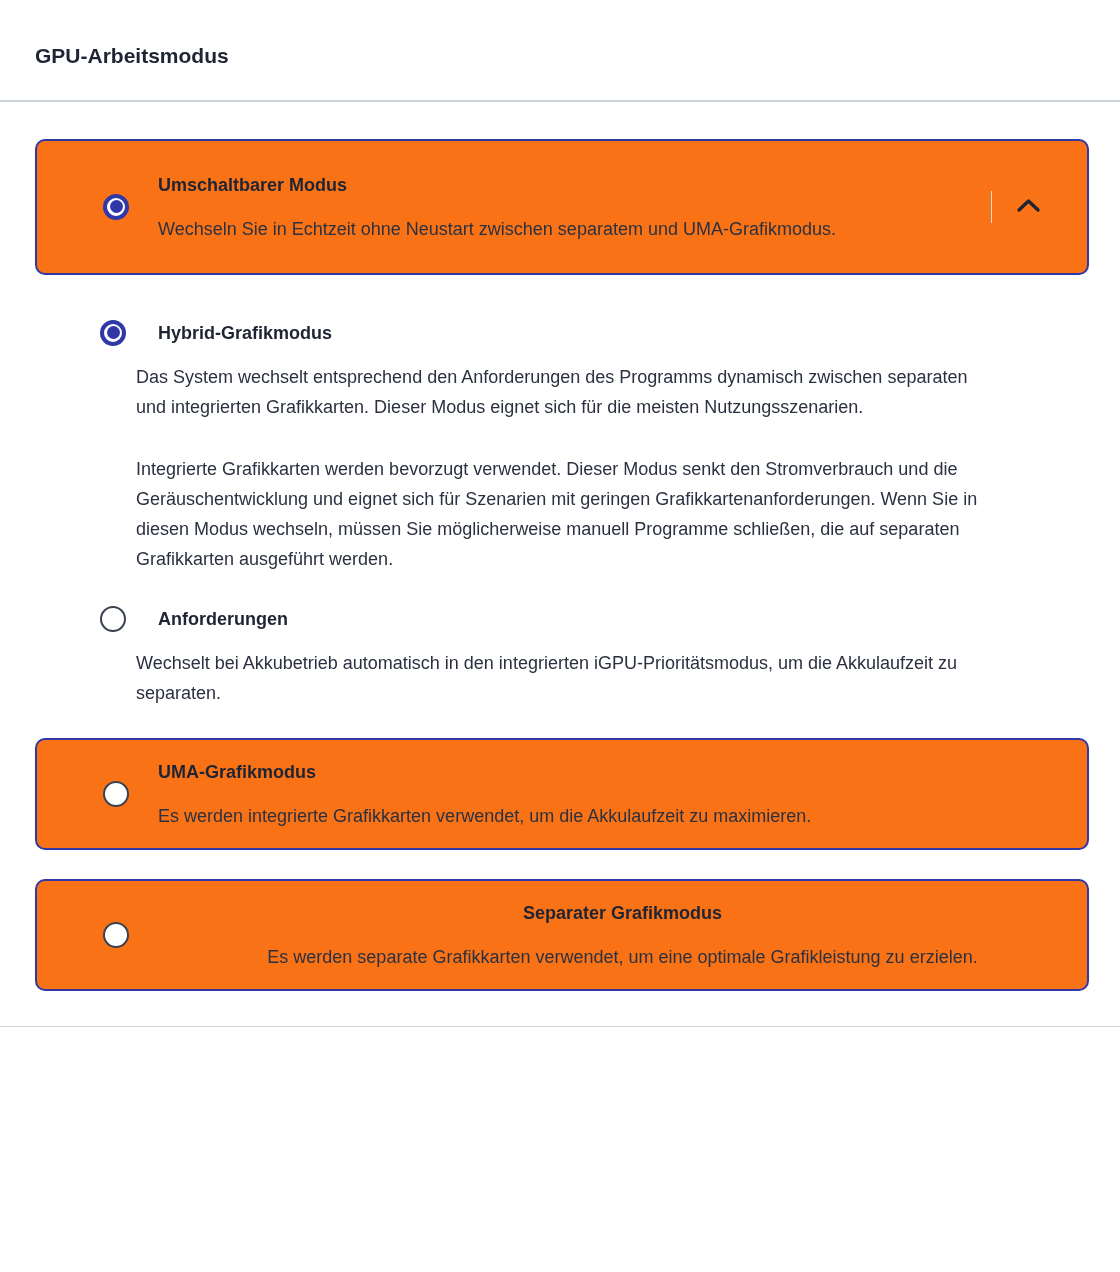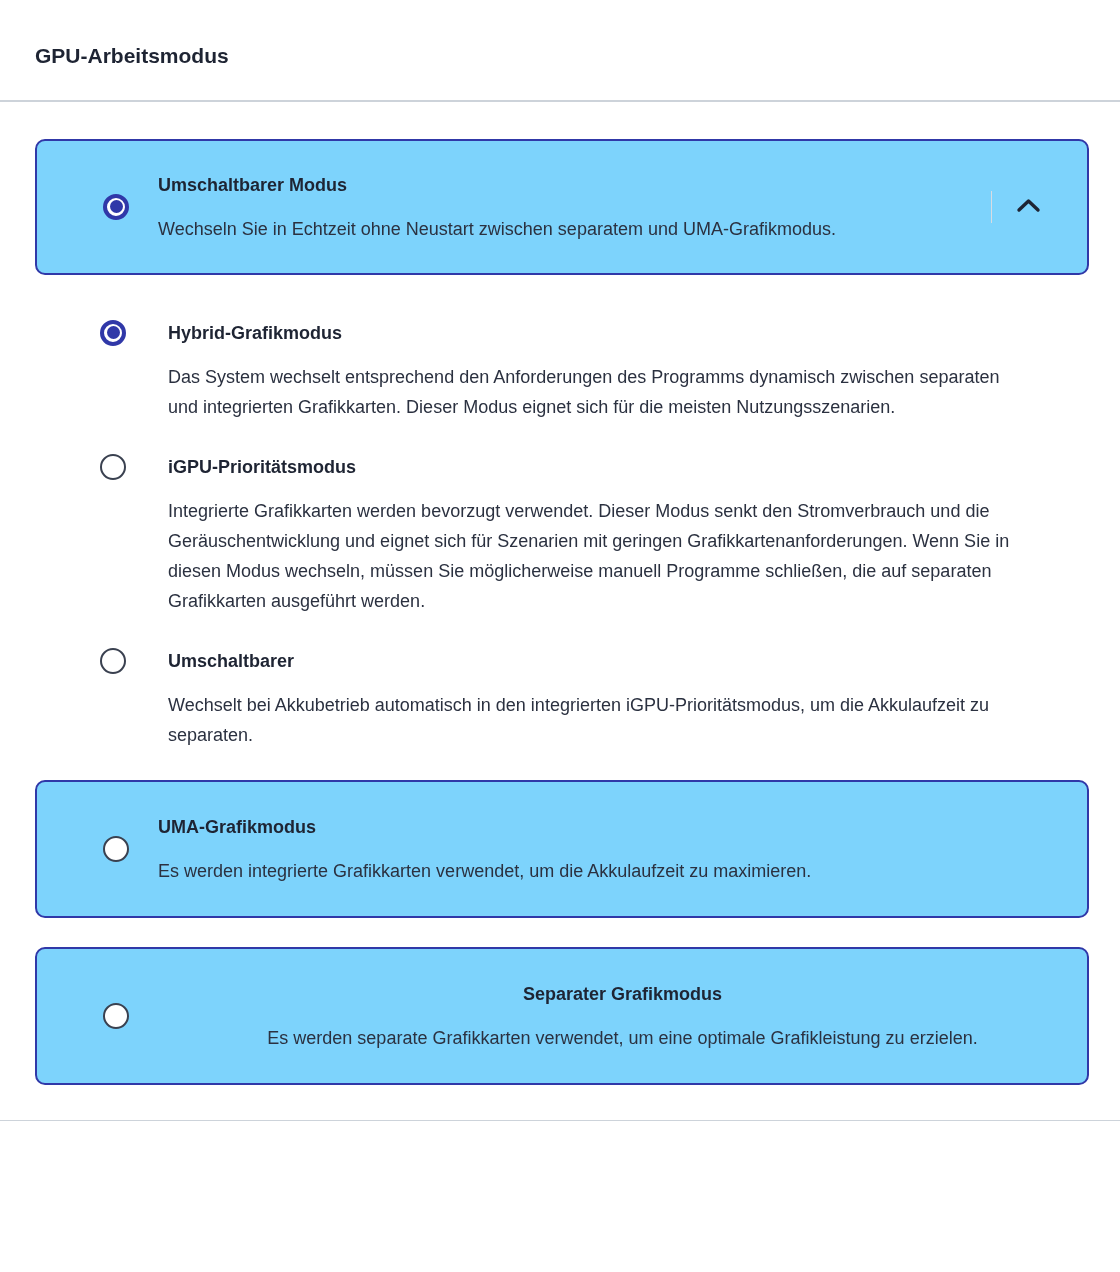--- a/index.html
+++ b/index.html
@@ -43,24 +43,24 @@
   .hr.bottom{margin-top:35px;}
 
   
   .mode-card{
     margin-top:37px;
     height:136px;
     border:2.5px solid var(--accent);
     border-radius:10px;
     display:flex;
     align-items:center;
-    background:#7dd3fc;
+    background:#f97316;
     cursor:pointer;
   }
-  .mode-card.tall{height:138px;}
+  .mode-card.tall{height:112px;}
   .mode-card .radio{margin-left:66px;}
   .card-texts{margin-left:29px;flex:1;min-width:0;}
   .card-title{
     font-size:18px;
     line-height:28px;
     font-weight:700;
     color:var(--text-primary);
   }
   .card-desc{
     font-size:18px;
@@ -100,30 +100,30 @@
     background:var(--accent);
   }
 
   
   .sub-options{margin-left:65px;}
   .option{margin-top:32px;}
   .option:first-child{margin-top:45px;}
   .option-head{
     display:flex;
     align-items:center;
-    gap:42px;
+    gap:32px;
   }
   .option-title{
     font-size:18px;
     line-height:26px;
     font-weight:700;
     color:var(--text-primary);
   }
   .option-desc{
-    margin-left:68px;
+    margin-left:36px;
     margin-top:16px;
     max-width:854px;
     font-size:18px;
     line-height:30px;
     color:var(--text-body);
   }
 </style>
 </head>
 <body>
 
@@ -153,31 +153,27 @@
 
     <div class="option" role="radio" aria-checked="true">
       <div class="option-head">
         <span class="radio selected"></span>
         <span class="option-title">Hybrid-Grafikmodus</span>
       </div>
       <p class="option-desc">Das System wechselt entsprechend den Anforderungen des Programms dynamisch zwischen separaten und integrierten Grafikkarten. Dieser Modus eignet sich für die meisten Nutzungsszenarien.</p>
     </div>
 
     <div class="option" role="radio" aria-checked="false">
-      <div class="option-head">
-        <span class="radio unselected"></span>
-        <span class="option-title">iGPU-Prioritätsmodus</span>
-      </div>
       <p class="option-desc">Integrierte Grafikkarten werden bevorzugt verwendet. Dieser Modus senkt den Stromverbrauch und die Geräuschentwicklung und eignet sich für Szenarien mit geringen Grafikkartenanforderungen. Wenn Sie in diesen Modus wechseln, müssen Sie möglicherweise manuell Programme schließen, die auf separaten Grafikkarten ausgeführt werden.</p>
     </div>
 
     <div class="option" role="radio" aria-checked="false">
       <div class="option-head">
         <span class="radio unselected"></span>
-        <span class="option-title">Umschaltbarer</span>
+        <span class="option-title">Anforderungen</span>
       </div>
       <p class="option-desc">Wechselt bei Akkubetrieb automatisch in den integrierten iGPU-Prioritätsmodus, um die Akkulaufzeit zu separaten.</p>
     </div>
 
   </div>
 
   <div class="mode-card tall" style="margin-top:30px;" role="radio" aria-checked="false">
     <span class="radio unselected"></span>
     <div class="card-texts">
       <div class="card-title">UMA-Grafikmodus</div>

